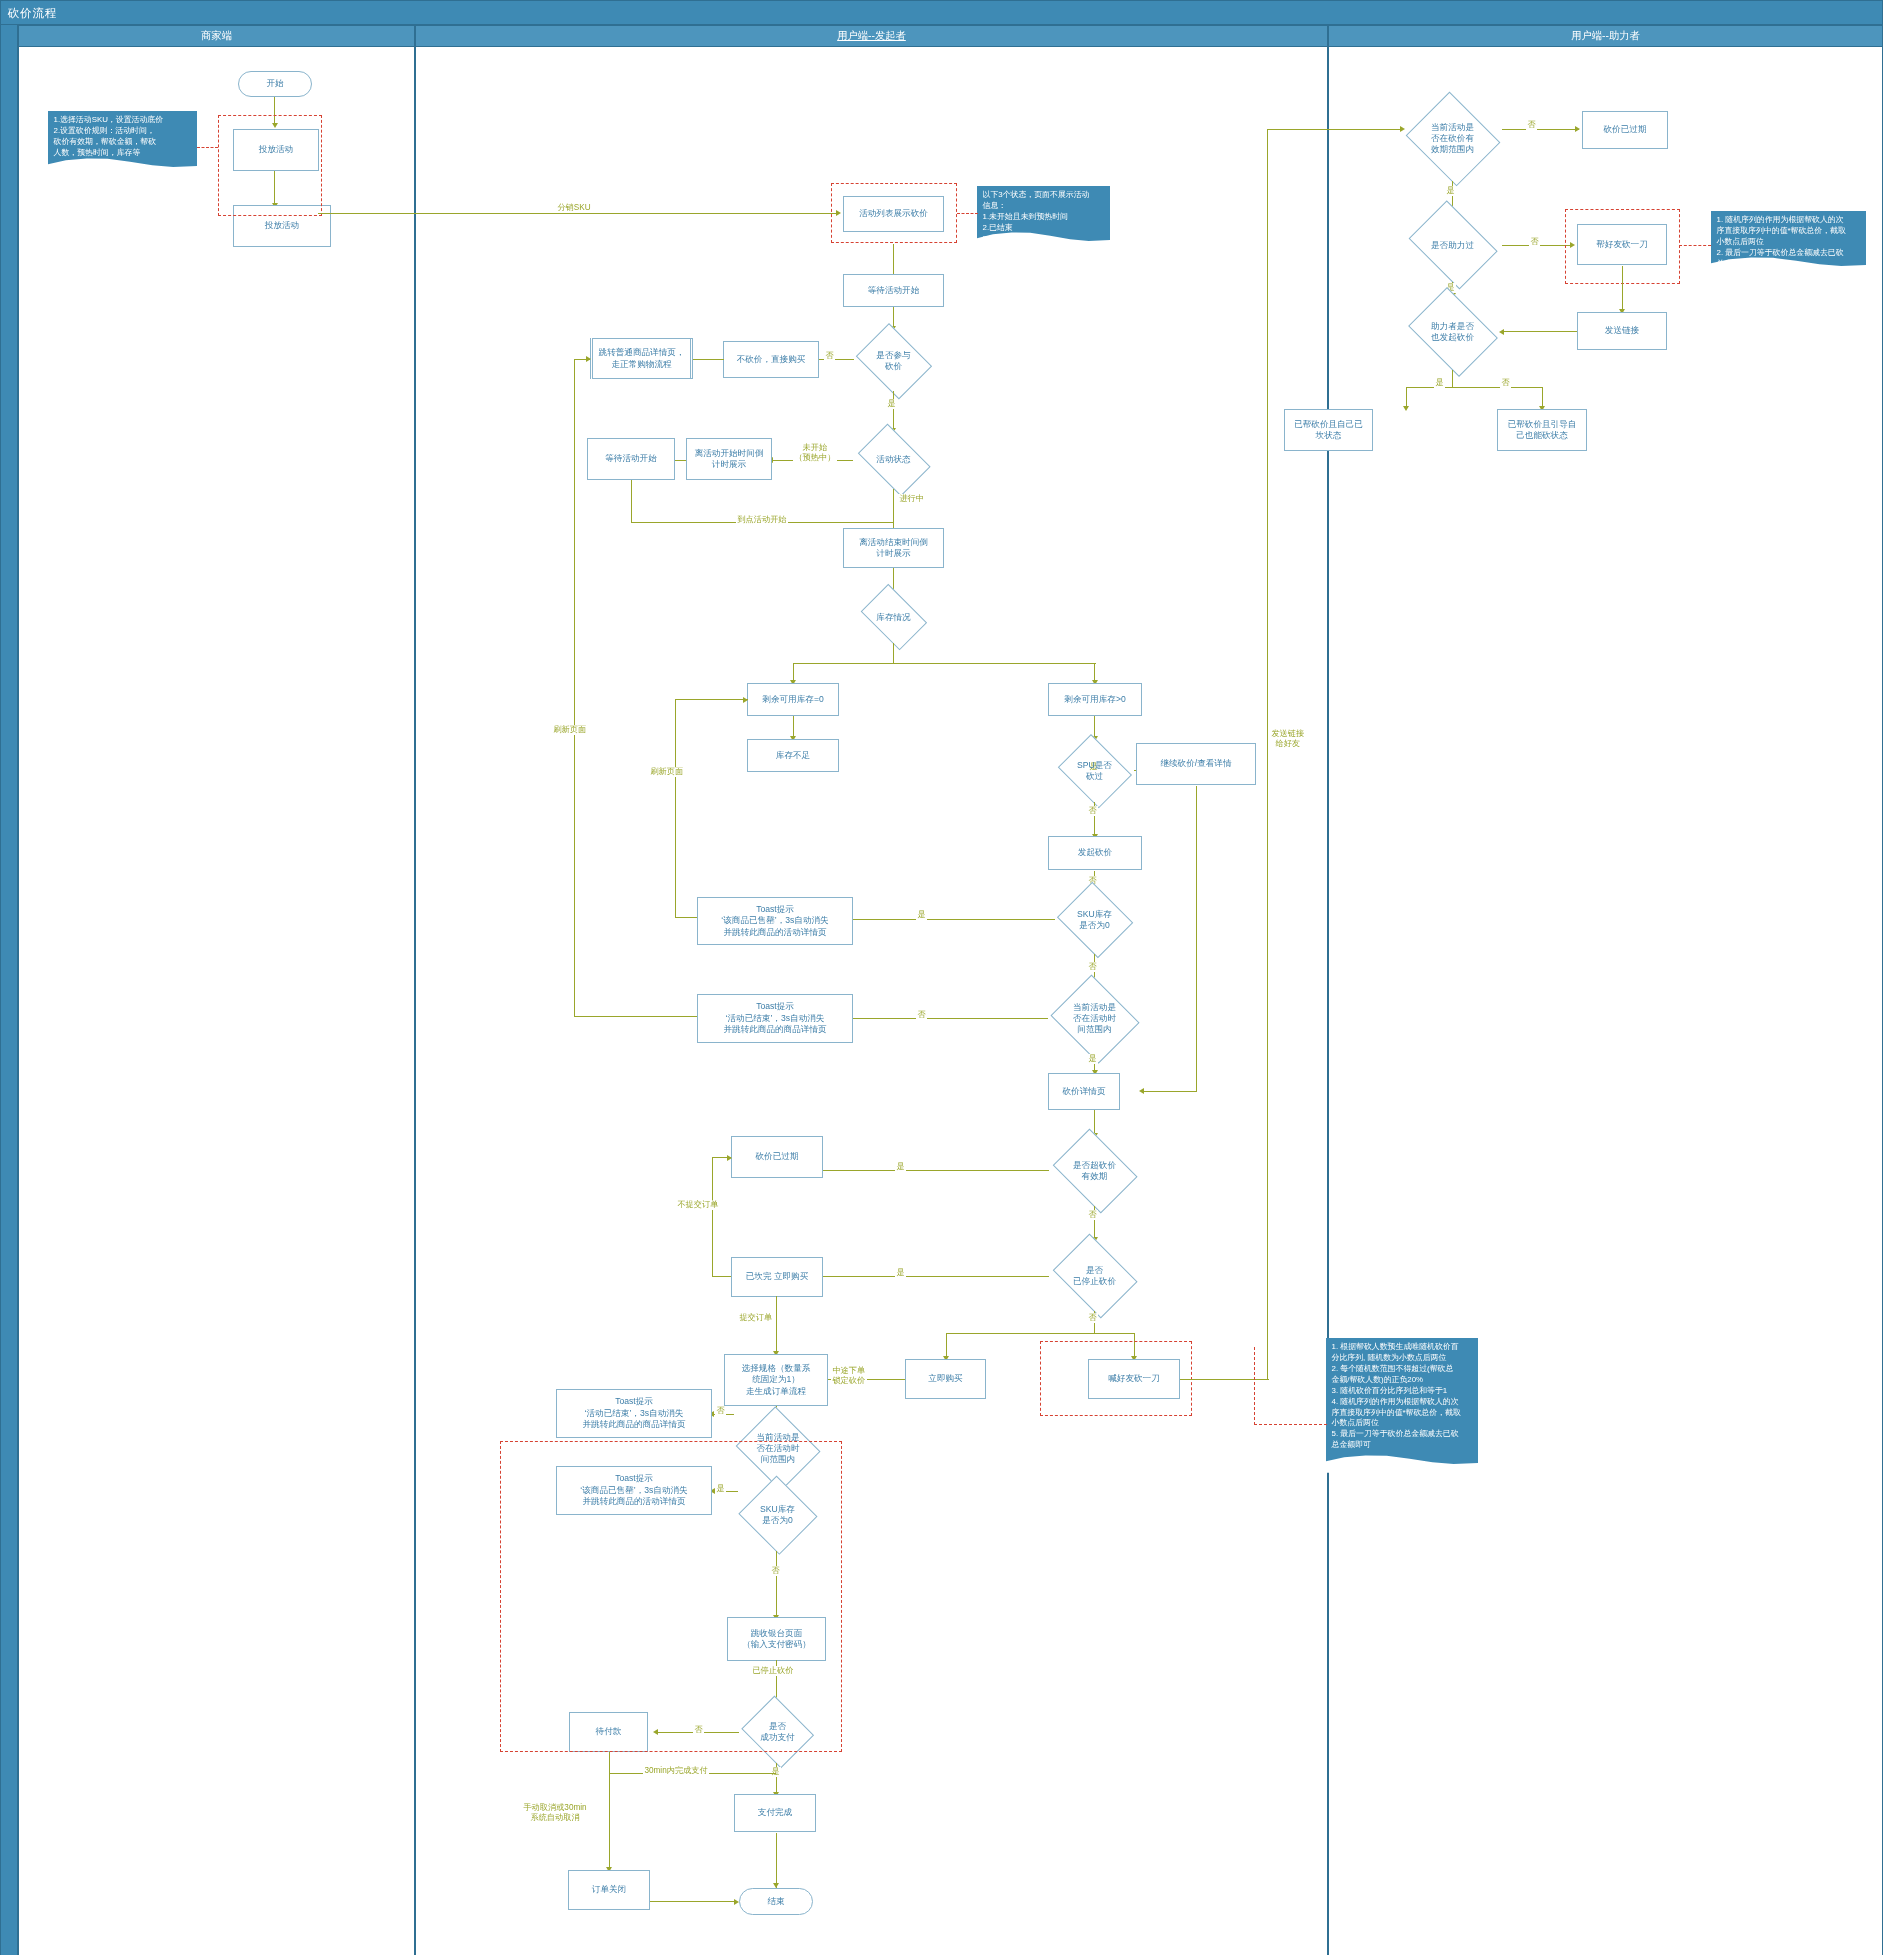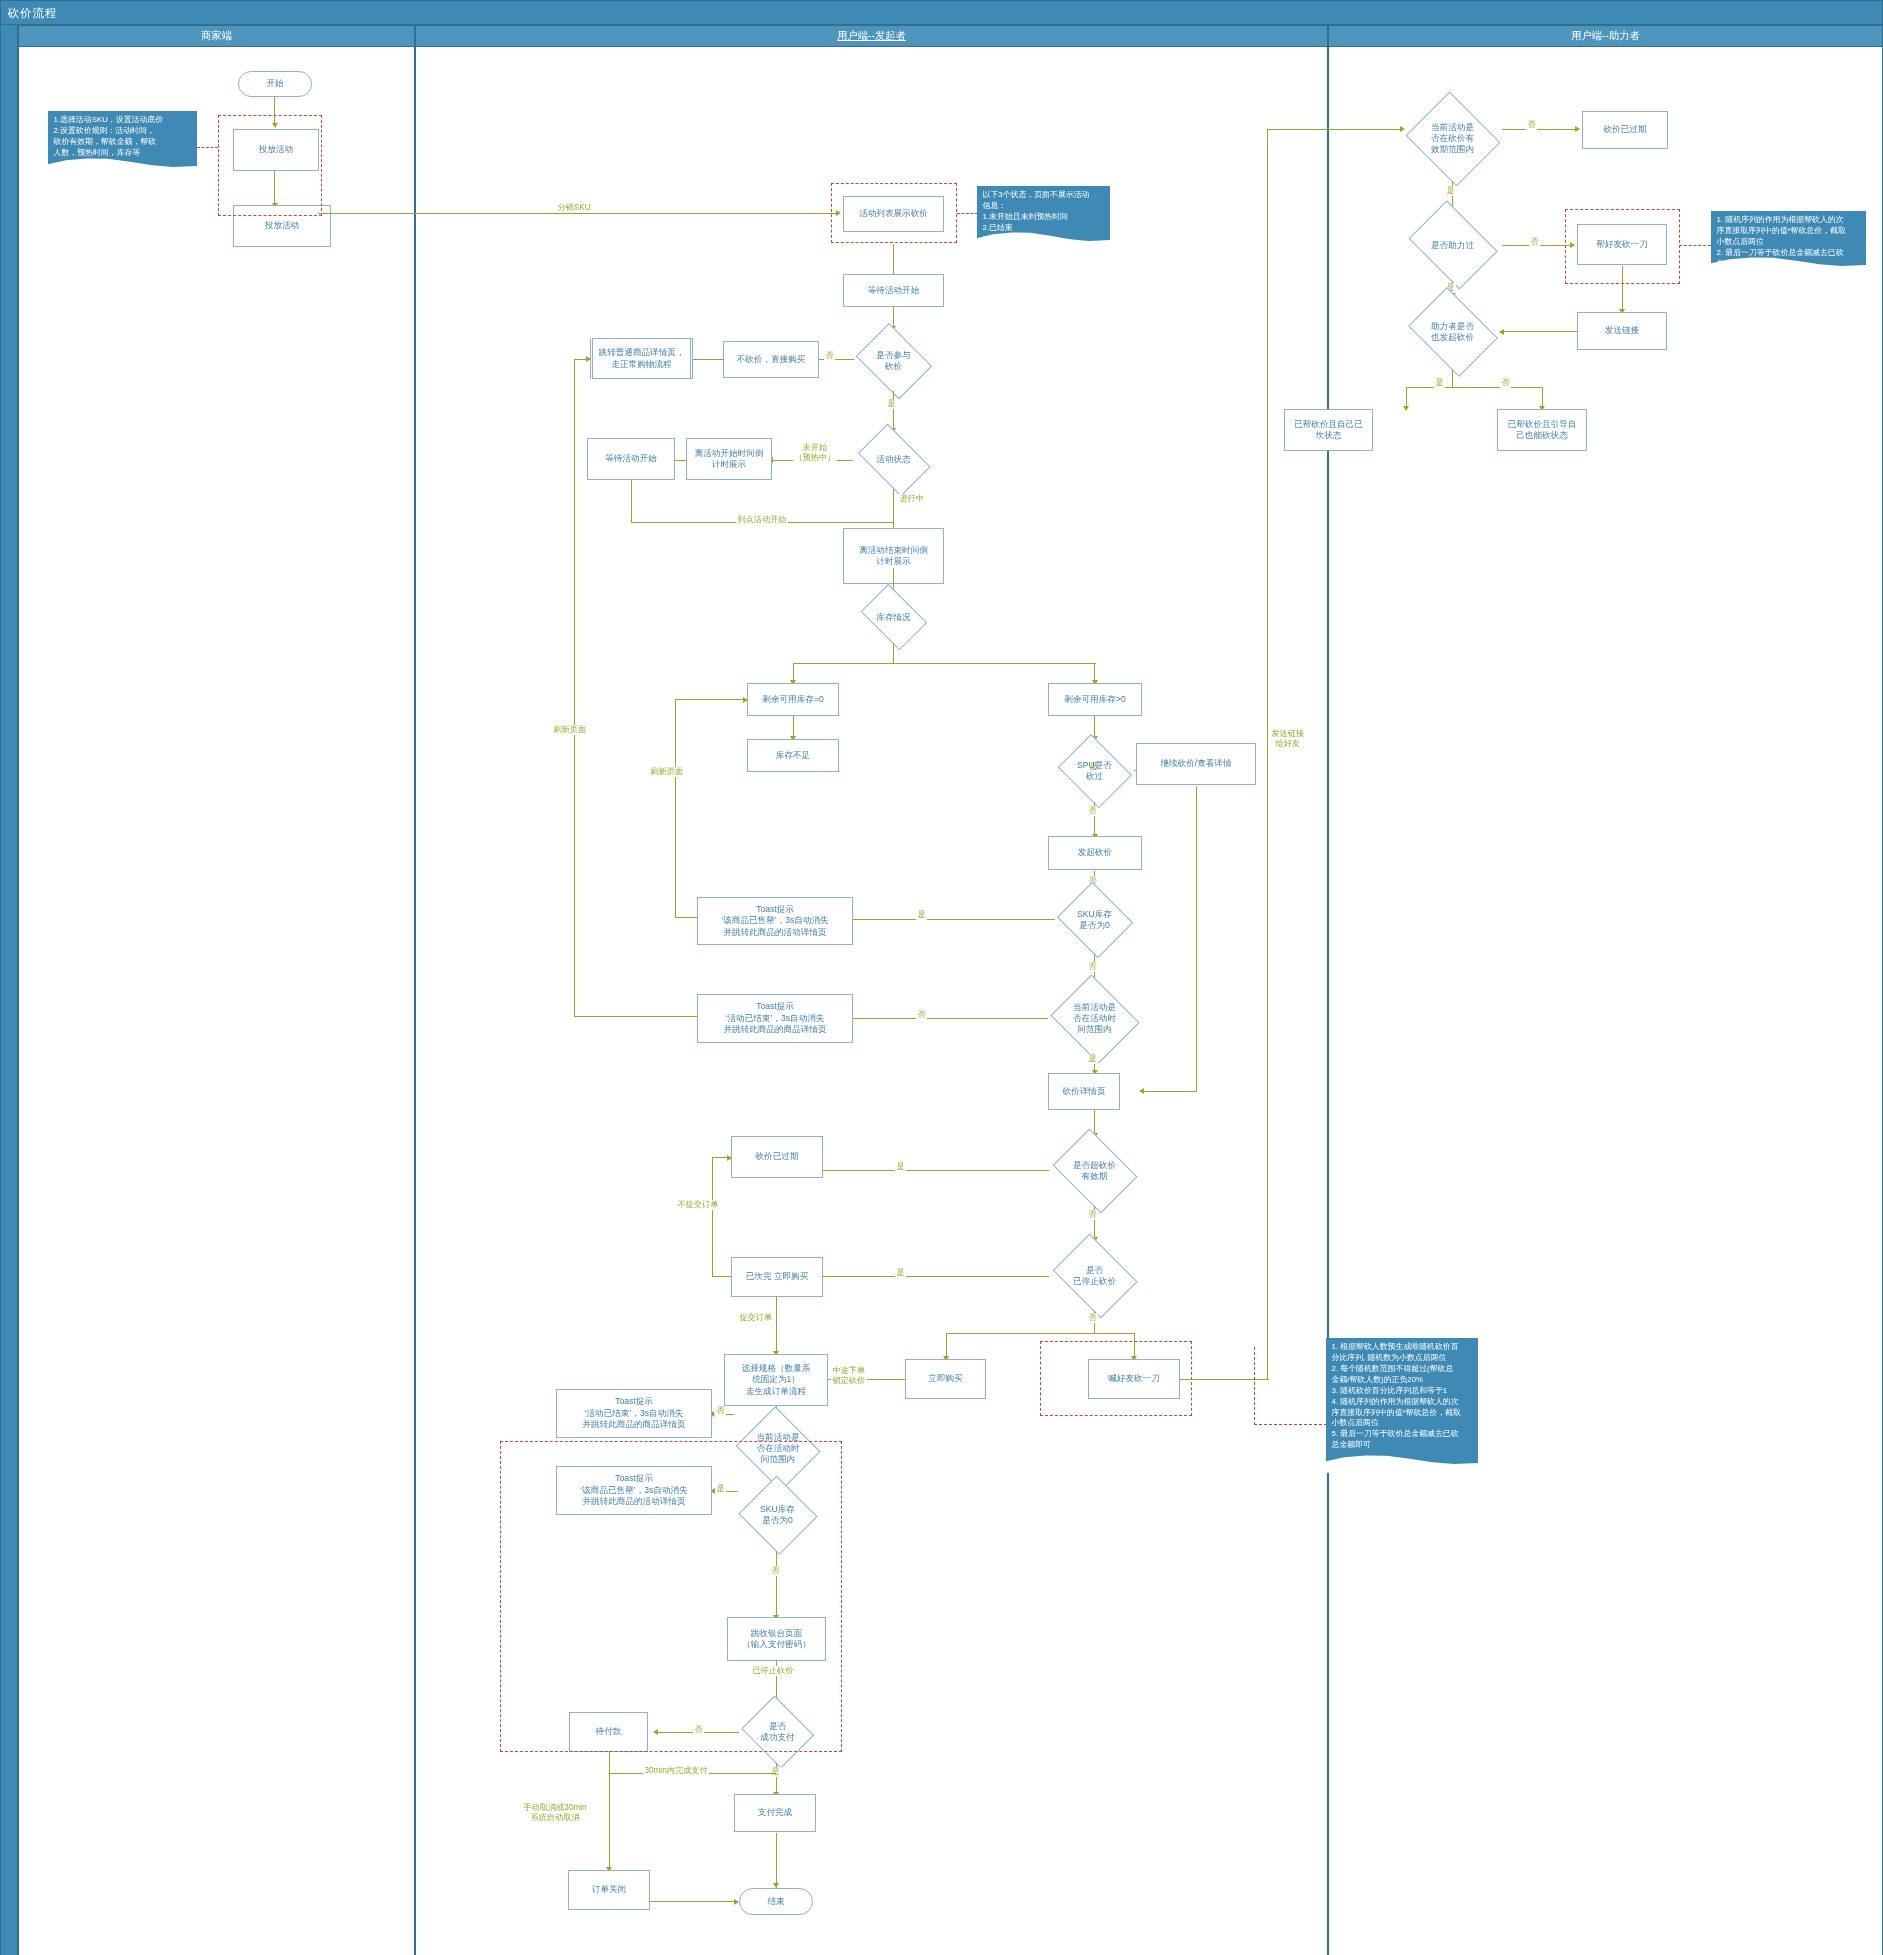--- a/index.html
+++ b/index.html
@@ -187,21 +187,21 @@
   <div class="node" style="left:587px;top:438px;width:88px;height:42px;">等待活动开始</div>
 
   <div class="ln lnv" style="left:631px;top:480px;height:42px;"></div>
   <div class="ln lnh" style="left:631px;top:522px;width:263px;"></div>
   <div class="elbl" style="left:736px;top:515px;">到点活动开始</div>
 
   <div class="ln lnv" style="left:893px;top:489px;height:59px;"></div>
   <div class="arw down" style="left:890px;top:546px;"></div>
   <div class="elbl" style="left:898px;top:494px;">进行中</div>
 
-  <div class="node" style="left:843px;top:528px;width:101px;height:56px;">离活动结束时间倒
+  <div class="node" style="left:843px;top:528px;width:101px;height:40px;">离活动结束时间倒
 计时展示</div>
 
   <div class="ln lnv" style="left:893px;top:568px;height:26px;"></div>
   <div class="arw down" style="left:890px;top:591px;"></div>
 
   <div class="diamond" style="left:856px;top:591px;width:75px;height:52px;">
     <div class="dshape"></div>
     <div class="dtext">库存情况</div>
   </div>
 

